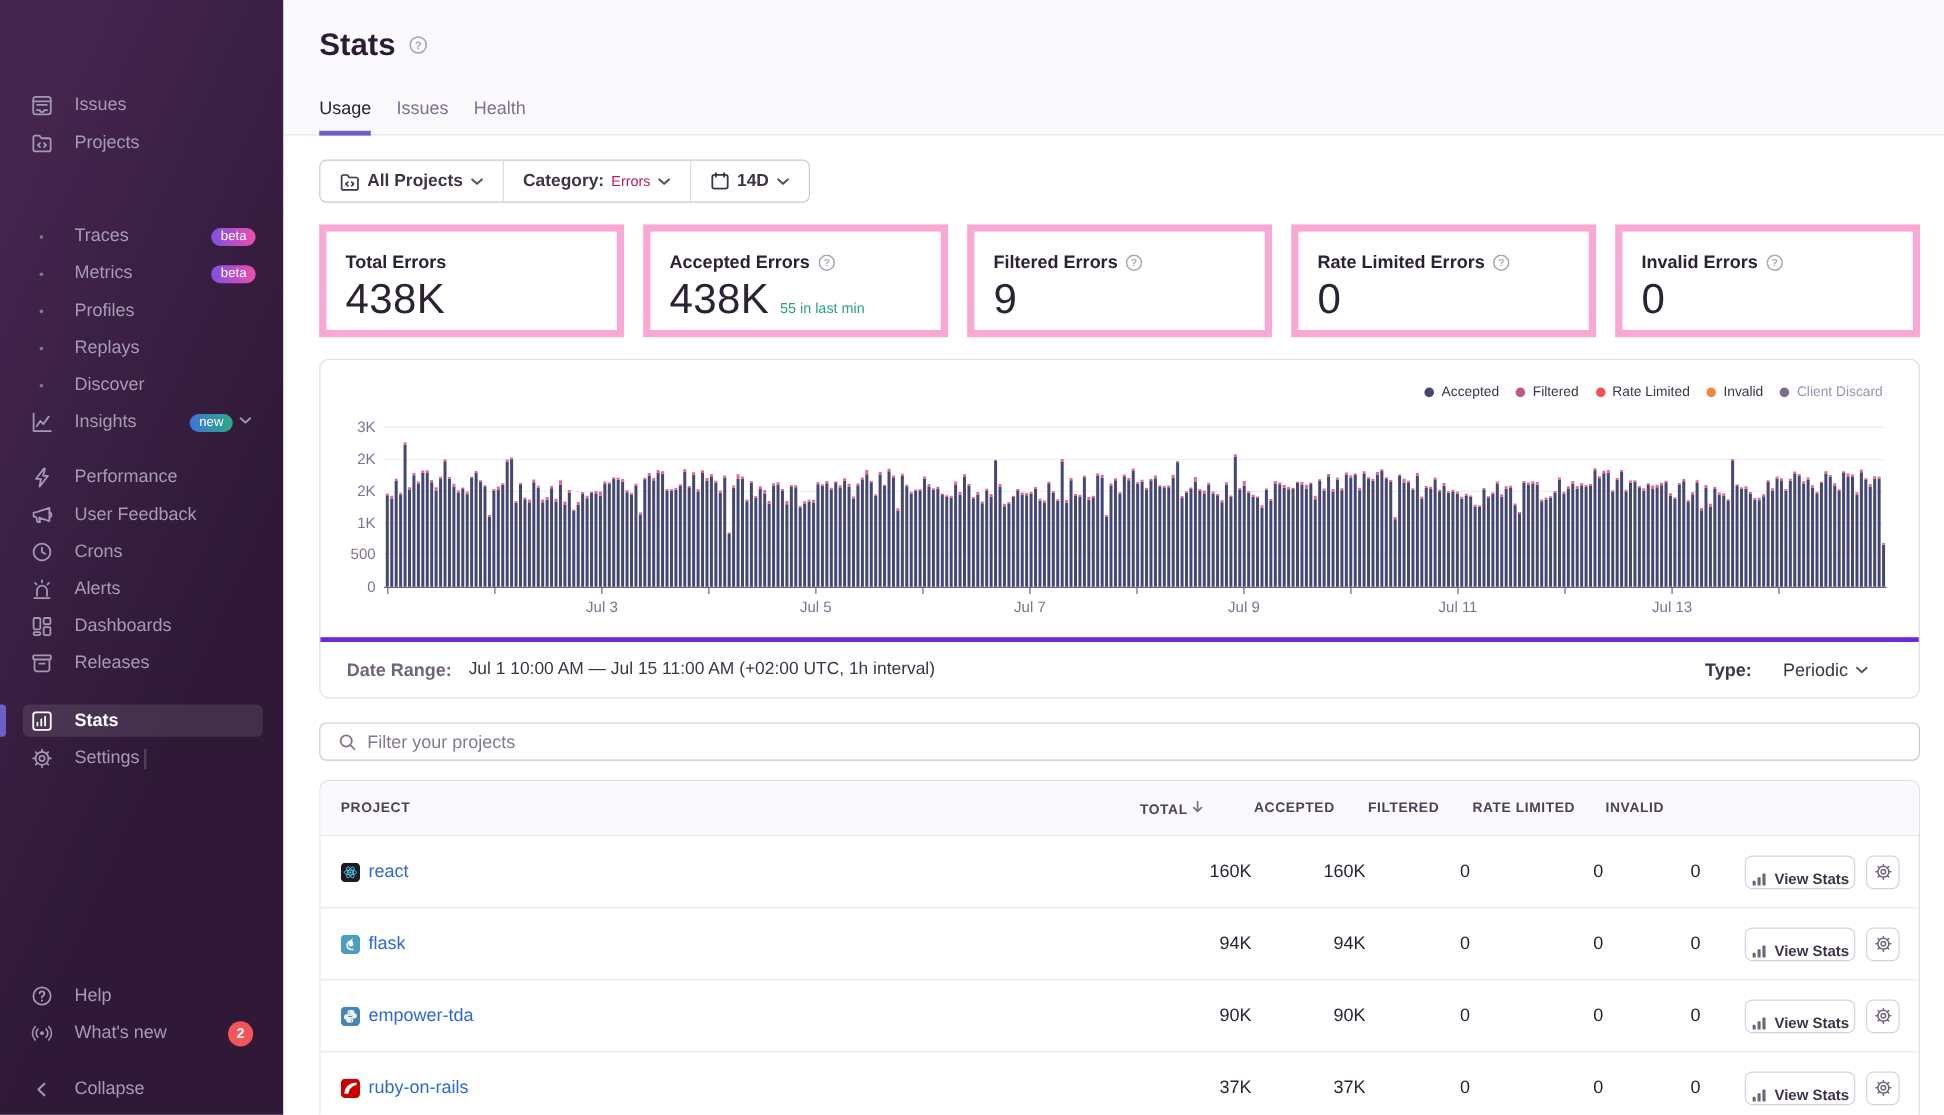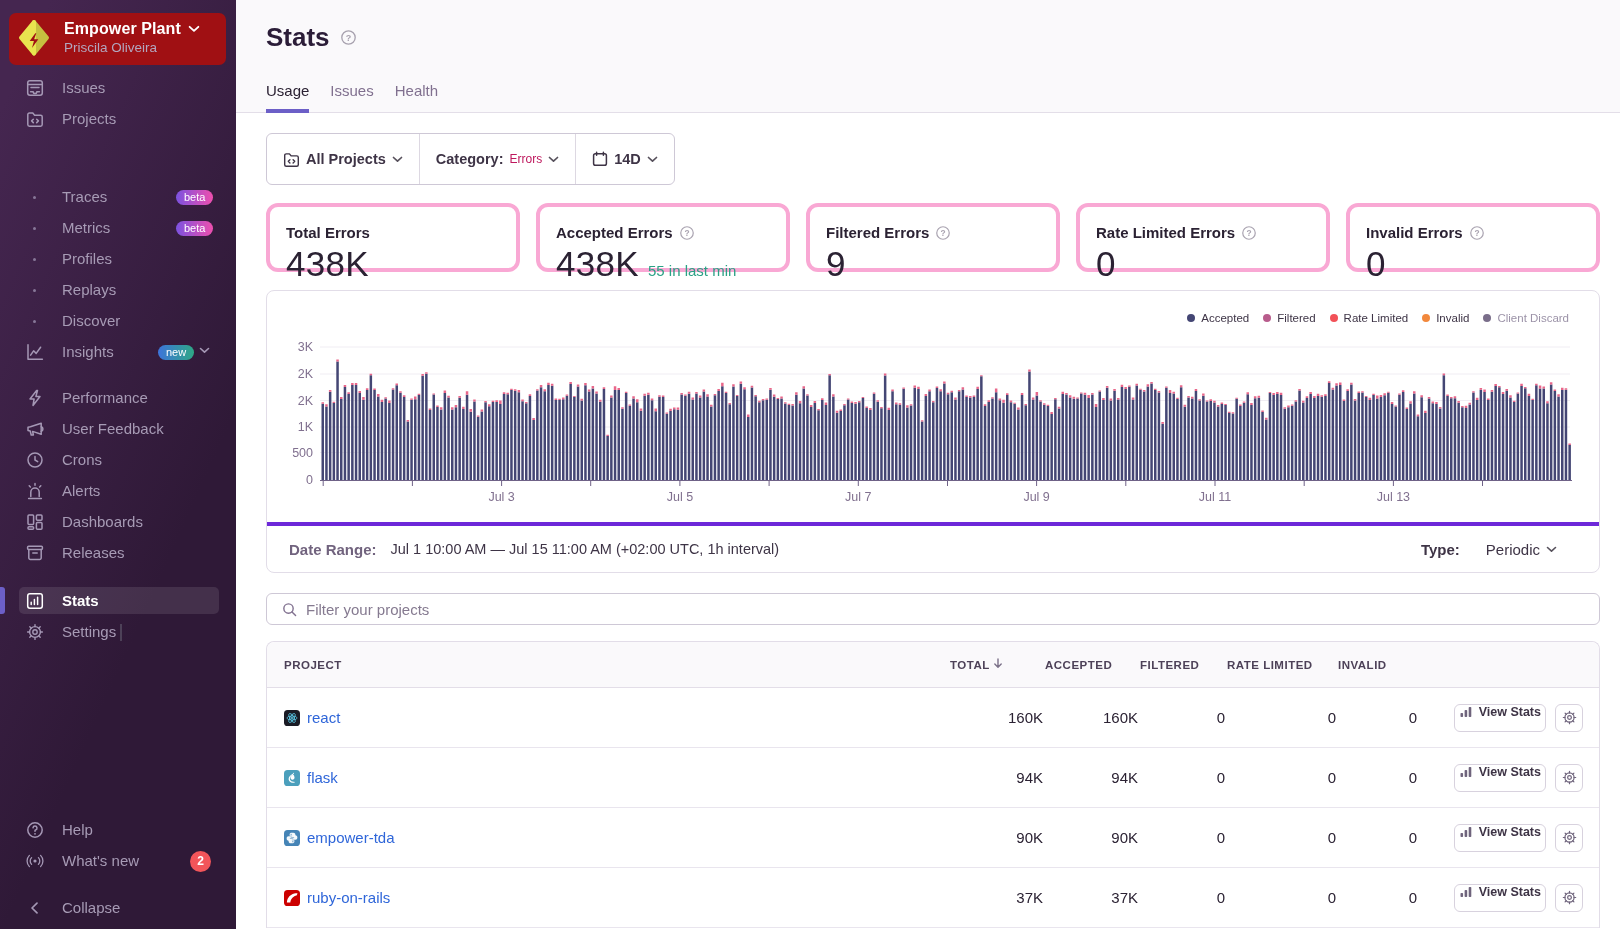--- a/index.html
+++ b/index.html
@@ -26,30 +26,30 @@
 .wnbadge{position:absolute;left:190px;top:851px;width:21px;height:21px;border-radius:50%;background:#f2555a;
 color:#fff;font-size:12px;font-weight:700;text-align:center;line-height:21px}
 .caret{position:absolute;left:120px;top:624px;width:1.5px;height:17px;background:#4d4158}
 .main{margin-left:236px;width:1384px}
 .pagehead{background:#faf9fb;border-bottom:1px solid #e3dee8;padding:22px 30px 0}
 .pagehead h1{font-size:26px;line-height:30px;font-weight:700;color:#2b1d38;display:flex;align-items:center;gap:11px}
 .tabs{display:flex;gap:21px;margin-top:30px}
 .tab{font-size:15px;line-height:18px;color:#80708f;padding-bottom:9px}
 .tab.on{color:#2b2233;font-weight:400;border-bottom:4px solid #6c5fc7;margin-bottom:-1px}
 .content{padding:20px 20px 0 30px;background:#fff}
-.fbar{display:inline-flex;align-items:stretch;height:52px;border:1px solid #cec8d6;border-radius:6px;background:#fff}
+.fbar{display:inline-flex;align-items:stretch;height:36px;border:1px solid #cec8d6;border-radius:6px;background:#fff}
 .fseg{display:flex;align-items:center;padding:0 16px;gap:6px}
 .fseg+.fseg{border-left:1px solid #ddd8e2}
 .fseg .bold{font-size:14.5px;font-weight:700;color:#3e3446}
 .fseg .norm{font-size:12px;color:#be185d}
 .cards{display:grid;grid-template-columns:repeat(5,1fr);gap:16px;margin-top:18px}
-.card{border:4px solid #f9a8d4;border-radius:12px;height:69px;padding:17px 16px;background:#fff}
+.card{border:6px solid #f9a8d4;border-radius:0;height:94px;padding:17px 16px;background:#fff}
 .card .t{font-size:15px;font-weight:700;color:#2b2233;display:flex;align-items:center;gap:7px}
 .card .v{font-size:35px;line-height:37px;color:#2b2233;margin-top:4px;display:flex;align-items:baseline;gap:9px;letter-spacing:.3px}
-.card .v .sub{font-size:15px;color:#2ba185;letter-spacing:0}
+.card .v .sub{font-size:12px;color:#2ba185;letter-spacing:0}
 .panel{position:relative;margin-top:18px;border:1px solid #e2dde8;border-radius:8px;height:283px;background:#fff}
 .legend{position:absolute;top:21px;right:30px;display:flex;gap:14px;align-items:center}
 .litem{display:flex;align-items:center;gap:6px;font-size:11.5px;color:#3e3446}
 .litem .d{width:8px;height:8px;border-radius:50%}
 .litem.mut{color:#9c93a8}
 .axlab{font-size:12.5px;fill:#80708f;font-family:"Liberation Sans",sans-serif}
 .pfoot{position:absolute;left:0;right:0;bottom:0;height:50px;border-top:4px solid #6d28d9;
 display:flex;align-items:center;padding:0 42px 0 22px;font-size:15px}
 .pfoot .k{font-weight:700;color:#71637e}
 .pfoot .val{color:#3e3446;margin-left:14px;font-size:14.5px}
@@ -60,39 +60,26 @@
 .table{margin-top:16px;border:1px solid #e2dde8;border-radius:8px 8px 0 0;border-bottom:none;background:#fff}
 .trow{display:grid;grid-template-columns:1fr 95px 95px 87px 111px 81px 180px;align-items:center}
 .thead{height:46px;background:#faf9fb;border-bottom:1px solid #e3dee8;border-radius:8px 8px 0 0}
 .th{font-size:11.5px;font-weight:700;color:#4d4158;letter-spacing:.5px;text-align:left;padding-right:2px}
 .th.l{text-align:left;padding-left:17px}
 .tr{height:60px;border-bottom:1px solid #e9e5ee}
 .td{font-size:15px;color:#2b2233;text-align:right;padding-right:2px}
 .proj{display:flex;align-items:center;gap:7px;padding-left:17px}
 .proj a{font-size:15px;color:#2f66d9;text-decoration:none}
 .btns{display:flex;justify-content:flex-end;align-items:center;gap:9px;padding-right:16px}
-.vsbtn{height:28px;border:1px solid #d8d2de;border-radius:6px;display:flex;align-items:flex-start;gap:6px;
+.vsbtn{height:28px;border:1px solid #d8d2de;border-radius:6px;display:flex;align-items:flex-end;gap:6px;
 padding:0 4px;font-size:12.5px;font-weight:700;color:#3e3446;background:#fff}
 .gbtn{width:28px;height:28px;border:1px solid #d8d2de;border-radius:6px;display:flex;align-items:center;
 justify-content:center;background:#fff}
 </style></head><body>
 <div class="sidebar">
- <div class="org">
-  <svg class="logo" width="44" height="44" viewBox="0 0 44 44">
-   <g stroke-linejoin="round">
-    <path d="M22 6 35 21.8 22 37.5Z" fill="#c6bf40" stroke="#c6bf40" stroke-width="4"></path>
-    <path d="M22 6 9 21.8 22 37.5Z" fill="#e9e44f" stroke="#e9e44f" stroke-width="4"></path>
-    <path d="M23.3 17.2l-5.6 7.9h4.2l-1.9 7 6.3-8.9h-4.2l2.2-6Z" fill="#a01013"></path>
-   </g>
-  </svg>
-  <div class="orgname">Empower Plant<svg width="12" height="8" viewBox="0 0 11 7">
-          <path d="M1.5 1.5 5.5 5.2 9.5 1.5" fill="none" stroke="#fff" stroke-width="1.7" stroke-linecap="round" stroke-linejoin="round"></path>
-        </svg></div>
-  <div class="orgsub">Priscila Oliveira</div>
- </div>
  <div class="active-pill"></div>
     <div class="accent"></div>
     <div class="caret"></div>
  <div class="ni" style="top:73px">
       <span class="ic">
         <svg width="18" height="18" viewBox="0 0 18 18" fill="none" stroke="#a598b5" stroke-width="1.5" stroke-linecap="round" stroke-linejoin="round">
           <rect x="1.7" y="1.7" width="14.6" height="14.6" rx="2.2"></rect>
           <path d="M1.7 5.4h14.6M5 8.4h8M4.6 12.7h2.6a1.8 1.8 0 0 0 3.6 0h2.6"></path>
         </svg>
       </span>

